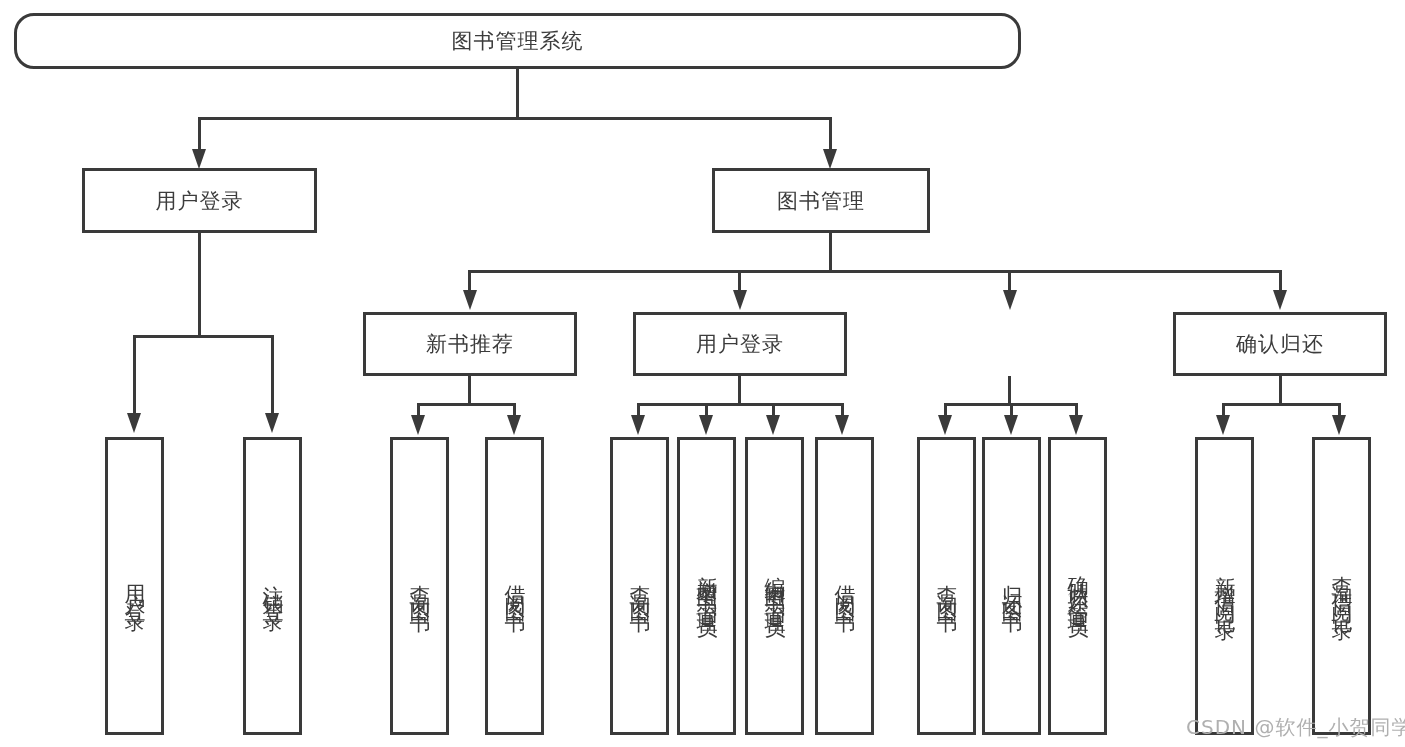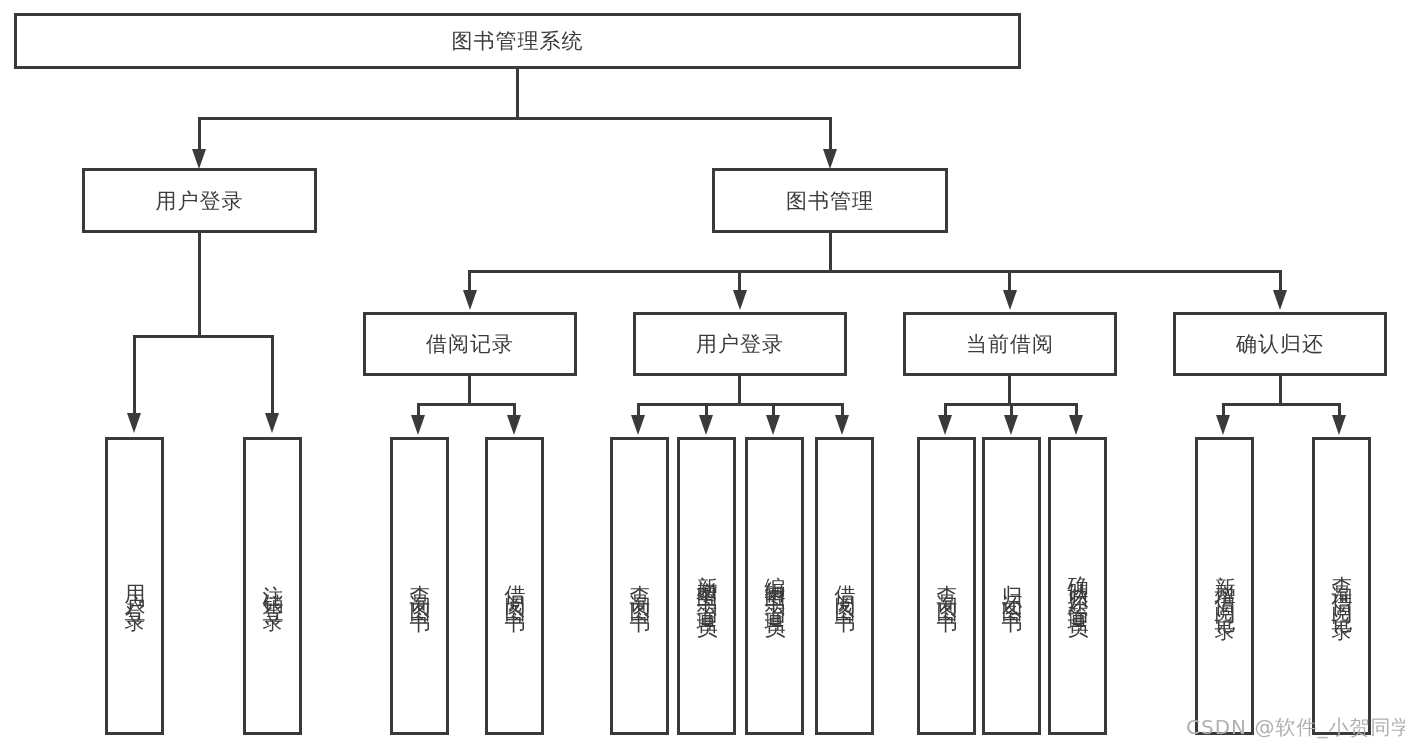--- a/index.html
+++ b/index.html
@@ -57,35 +57,35 @@
     letter-spacing:1px;
     z-index:5;
     white-space:nowrap;
   }
 </style>
 </head>
 <body>
 
 <div class="canvas">
 
-  <div class="node" style="left:14px;top:13px;width:1007px;height:56px;">
+  <div class="node" style="left:14px;top:13px;width:1007px;height:56px;border-radius:20px;">
     <span>图书管理系统</span>
   </div>
 
   <div class="vline" style="left:516px;top:68px;height:51px;"></div>
   <div class="hline" style="left:198px;top:117px;width:634px;"></div>
   <div class="vline" style="left:198px;top:117px;height:34px;"></div>
   <div class="ah" style="left:192px;top:149px;"></div>
   <div class="vline" style="left:829px;top:117px;height:34px;"></div>
   <div class="ah" style="left:823px;top:149px;"></div>
 
   <div class="node" style="left:82px;top:168px;width:235px;height:65px;">
     <span>用户登录</span>
   </div>
-  <div class="node" style="left:712px;top:168px;width:236px;height:65px;">
+  <div class="node" style="left:712px;top:168px;width:218px;height:65px;">
     <span>图书管理</span>
   </div>
 
   <div class="vline" style="left:198px;top:233px;height:104px;"></div>
   <div class="hline" style="left:133px;top:335px;width:141px;"></div>
   <div class="vline" style="left:133px;top:335px;height:80px;"></div>
   <div class="ah" style="left:127px;top:413px;"></div>
   <div class="vline" style="left:271px;top:335px;height:80px;"></div>
   <div class="ah" style="left:265px;top:413px;"></div>
 
@@ -94,27 +94,24 @@
   <div class="vline" style="left:468px;top:270px;height:22px;"></div>
   <div class="ah" style="left:463px;top:290px;"></div>
   <div class="vline" style="left:738px;top:270px;height:22px;"></div>
   <div class="ah" style="left:733px;top:290px;"></div>
   <div class="vline" style="left:1008px;top:270px;height:22px;"></div>
   <div class="ah" style="left:1003px;top:290px;"></div>
   <div class="vline" style="left:1279px;top:270px;height:22px;"></div>
   <div class="ah" style="left:1273px;top:290px;"></div>
 
   <div class="node" style="left:363px;top:312px;width:214px;height:64px;">
-    <span>借阅记录</span>
+    <span>新书推荐</span>
   </div>
   <div class="node" style="left:633px;top:312px;width:214px;height:64px;">
     <span>用户登录</span>
-  </div>
-  <div class="node" style="left:903px;top:312px;width:214px;height:64px;">
-    <span>当前借阅</span>
   </div>
   <div class="node" style="left:1173px;top:312px;width:214px;height:64px;">
     <span>确认归还</span>
   </div>
 
   <div class="vline" style="left:468px;top:376px;height:30px;"></div>
   <div class="hline" style="left:417px;top:403px;width:99px;"></div>
   <div class="vline" style="left:417px;top:403px;height:14px;"></div>
   <div class="ah" style="left:411px;top:415px;"></div>
   <div class="vline" style="left:513px;top:403px;height:14px;"></div>

